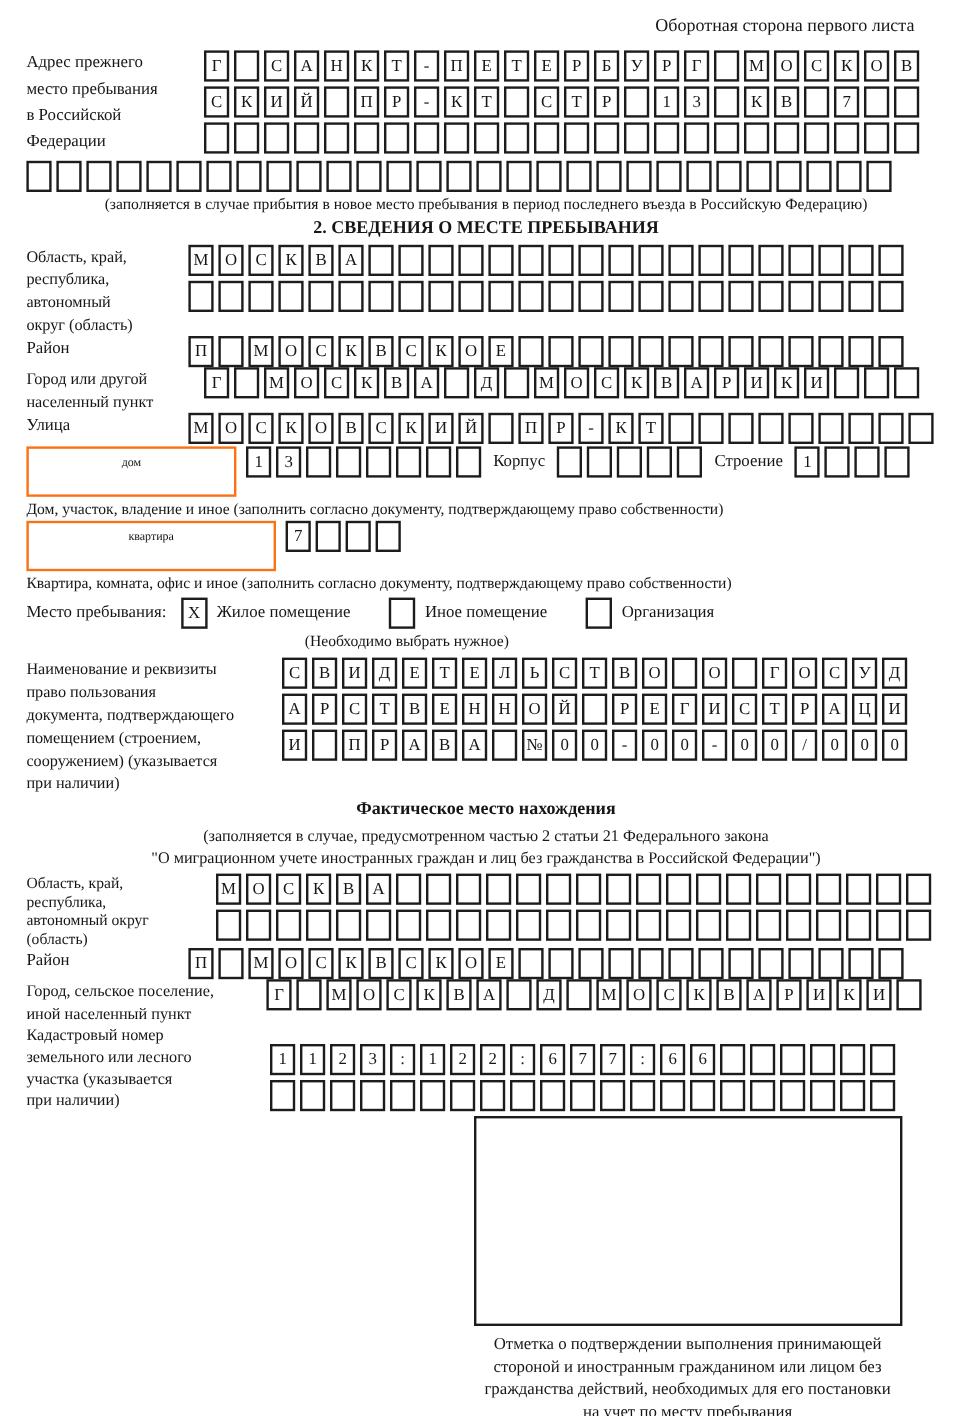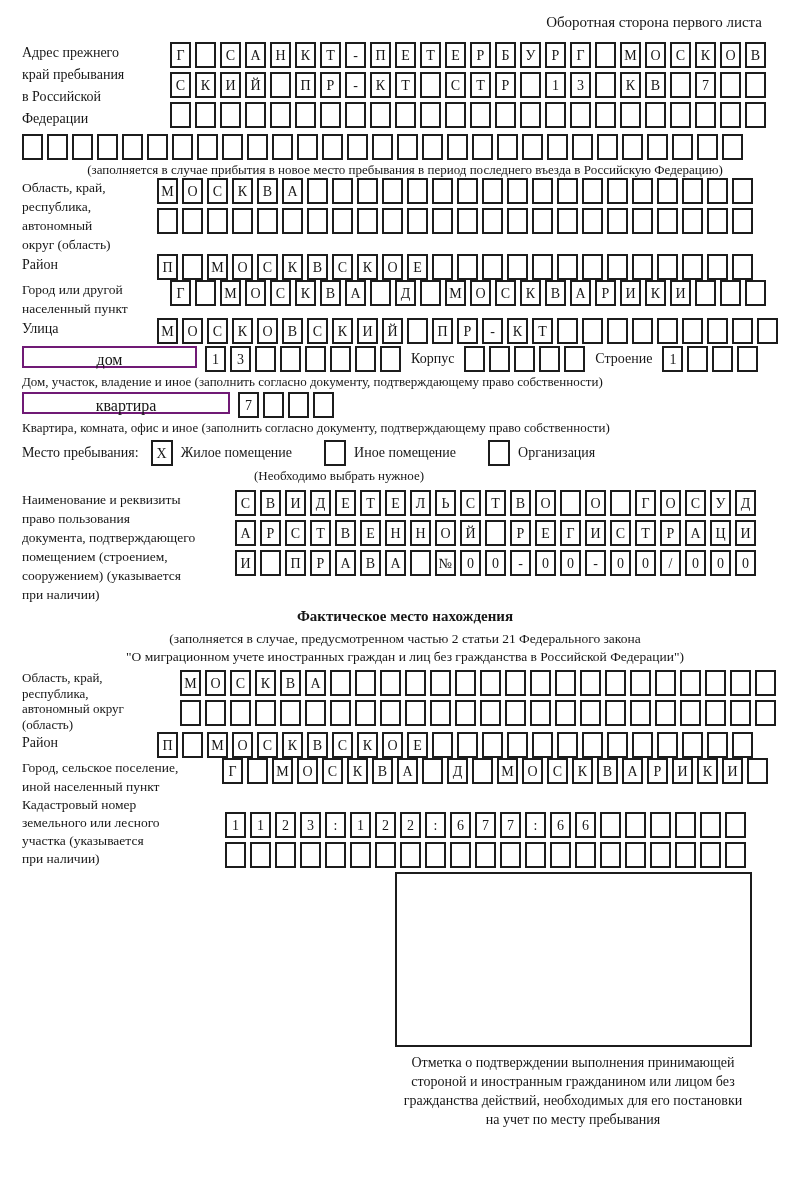--- a/index.html
+++ b/index.html
@@ -12,22 +12,22 @@
   .flabel.small{font-size:13.5px;line-height:19px;}
   .flabel.tiny{font-size:13px;line-height:15.5px;}
   .w148{width:148px;} .w135{width:135px;} .w213{width:213px;}
   .w158{width:158px;} .w200{width:200px;} .w203{width:203px;}
   .rows{flex:none;}
   .boxrow{display:flex;flex:none;}
   .boxrow + .boxrow{margin-top:4px;}
   .cell{flex:none;width:21px;height:26px;box-sizing:border-box;border:2px solid #1c1c1c;
         margin-right:4px;text-align:center;font-size:14px;line-height:23px;background:#fff;}
   .cell:last-child{margin-right:0;}
-  .labelbox{flex:none;height:22px;box-sizing:border-box;border:2px solid #701a75;
-        text-align:center;font-size:16px;line-height:23px;}
+  .labelbox{flex:none;height:42px;box-sizing:border-box;border:2px solid #f97316;
+        text-align:center;font-size:10px;line-height:23px;}
   .inline-label{font-size:14px;line-height:26px;margin:0 10px;}
   .note{font-size:13px;line-height:16px;margin-top:2px;}
   .center{text-align:center;}
   .h2{font-size:15px;font-weight:bold;text-align:center;height:20px;margin:4px 0 2px 0;}
   .mt2{margin-top:2px;} .mt4{margin-top:4px;} .mt6{margin-top:6px;} .mt14{margin-top:8px;}
   .stay-row{display:flex;align-items:center;margin-top:4px;font-size:14px;}
   .stay-row .cb{flex:none;width:22px;height:26px;box-sizing:border-box;border:2px solid #1c1c1c;
         text-align:center;font-size:14px;line-height:23px;margin:0 8px 0 12px;}
   .opt-gap{margin-right:20px;}
   .doc-note{font-size:13.5px;line-height:18px;text-align:center;}
@@ -38,21 +38,21 @@
 </head>
 <body>
 
 <div class="page">
 
   <div class="hdr-note">Оборотная сторона первого листа</div>
 
   <div class="field mt14">
     <div class="flabel w148">
         <div>Адрес прежнего</div>
-        <div>край пребывания</div>
+        <div>место пребывания</div>
         <div>в Российской</div>
         <div>Федерации</div>
       </div>
     <div class="rows">
       <div class="boxrow">
           <span class="cell">Г</span>
           <span class="cell"></span>
           <span class="cell">С</span>
           <span class="cell">А</span>
           <span class="cell">Н</span>
@@ -156,20 +156,21 @@
       <span class="cell"></span>
       <span class="cell"></span>
       <span class="cell"></span>
       <span class="cell"></span>
       <span class="cell"></span>
       <span class="cell"></span>
       <span class="cell"></span>
     </div>
   <div class="note center">(заполняется в случае прибытия в новое место пребывания в период последнего въезда в Российскую Федерацию)</div>
 
+  <div class="h2">2. СВЕДЕНИЯ О МЕСТЕ ПРЕБЫВАНИЯ</div>
 
   <div class="field">
     <div class="flabel small w135" style="line-height:19px">
         <div>Область, край,</div>
         <div>республика,</div>
         <div>автономный</div>
         <div>округ (область)</div>
       </div>
     <div class="rows">
       <div class="boxrow">

